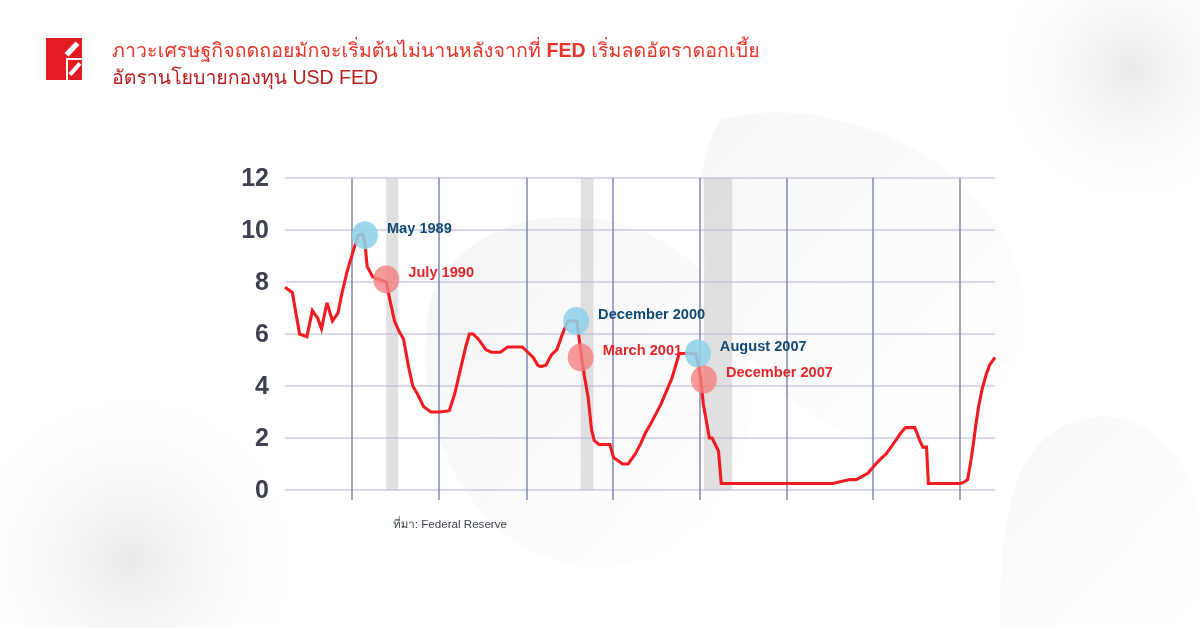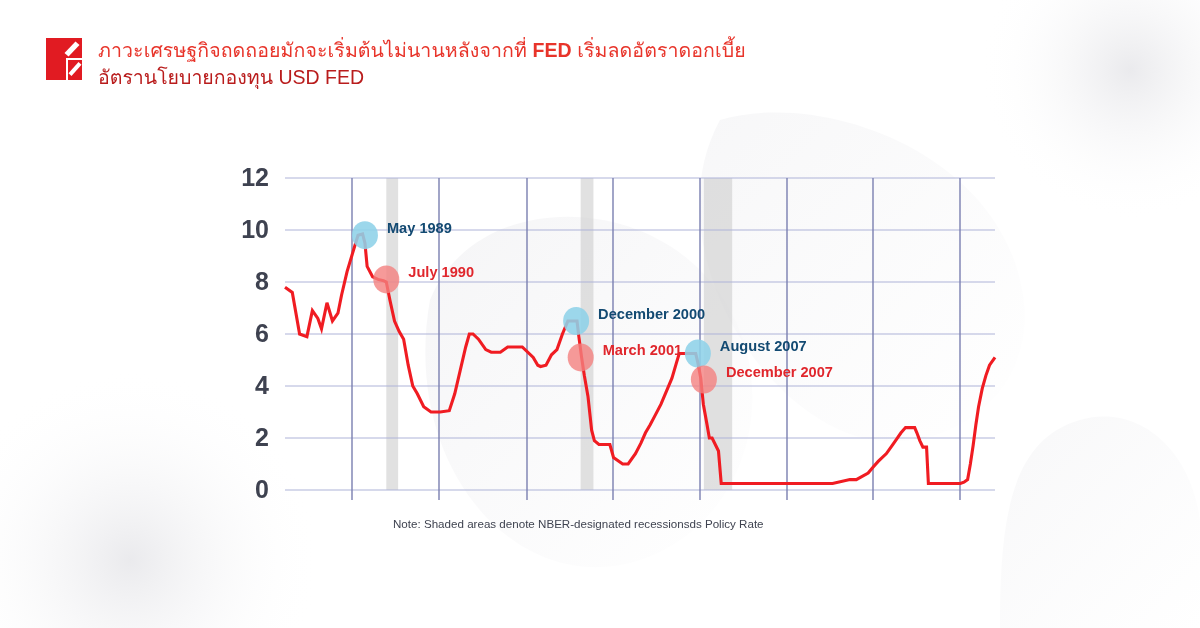--- a/index.html
+++ b/index.html
@@ -25,21 +25,21 @@
   }
 
   
   #header {
     position: absolute;
     left: 46px;
     top: 36px;
     z-index: 3;
     display: flex;
     align-items: flex-start;
-    gap: 16px;
+    gap: 30px;
   }
 
   #logo-mark {
     width: 36px;
     height: 42px;
     flex: 0 0 auto;
     margin-top: 2px;
   }
 
   #title-block { padding-top: 1px; }
@@ -213,14 +213,14 @@
         <text x="408.29820051413776" y="273.40000000000003" class="ann-label ann-red">July 1990</text>
         <text x="598.1182519280208" y="315" class="ann-label ann-blue">December 2000</text>
         <text x="602.681233933162" y="351.4" class="ann-label ann-red">March 2001</text>
         <text x="719.8586118251899" y="347.5" class="ann-label ann-blue">August 2007</text>
         <text x="725.8817480719792" y="373.5" class="ann-label ann-red">December 2007</text>
       </g>
   </svg>
 </div>
 
 <div id="footnotes">
-  <div class="footnote">Note: Shaded areas denote NBER-designated recessionsds Policy Rate</div>
+  <div class="footnote">ที่มา: Federal Reserve</div>
 </div>
 
 </body></html>

